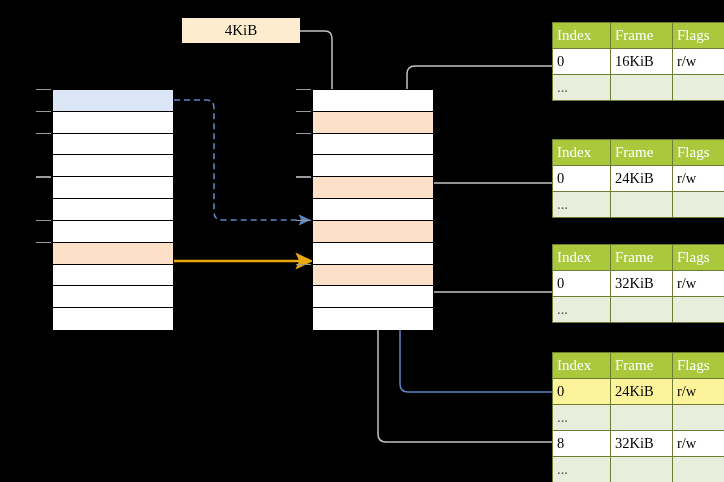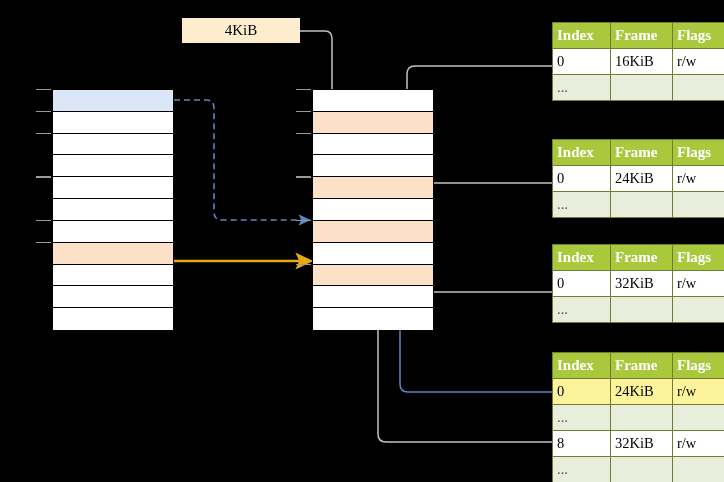--- a/index.html
+++ b/index.html
@@ -20,21 +20,21 @@
   .kib-label{position:absolute;background:#fdecce;color:#000;
              display:flex;align-items:center;justify-content:center;
              font-size:15px;}
 
   
   .ptable{position:absolute;border-collapse:collapse;background:#fff;
           font-size:14.5px;table-layout:fixed;}
   .ptable td,.ptable th{border:1px solid #6d7d33;padding:1px 4px;
           box-sizing:border-box;height:26px;vertical-align:middle;
           overflow:hidden;white-space:nowrap;}
-  .ptable th{background:#a9c83c;color:#fff;font-weight:bold;text-align:left;
+  .ptable th{background:#a9c83c;color:#fff;font-weight:normal;text-align:left;
              font-size:15px;}
   .ptable td{background:#fff;color:#000;}
   .ptable tr.alt td{background:#e8eedb;color:#555;}
   .ptable td.hl{background:#fdf39a;}
   .col-index{width:58px;}
   .col-frame{width:62px;}
   .col-flags{width:52px;}
 
   svg.overlay{position:absolute;left:0;top:0;width:724px;height:482px;
               pointer-events:none;}

